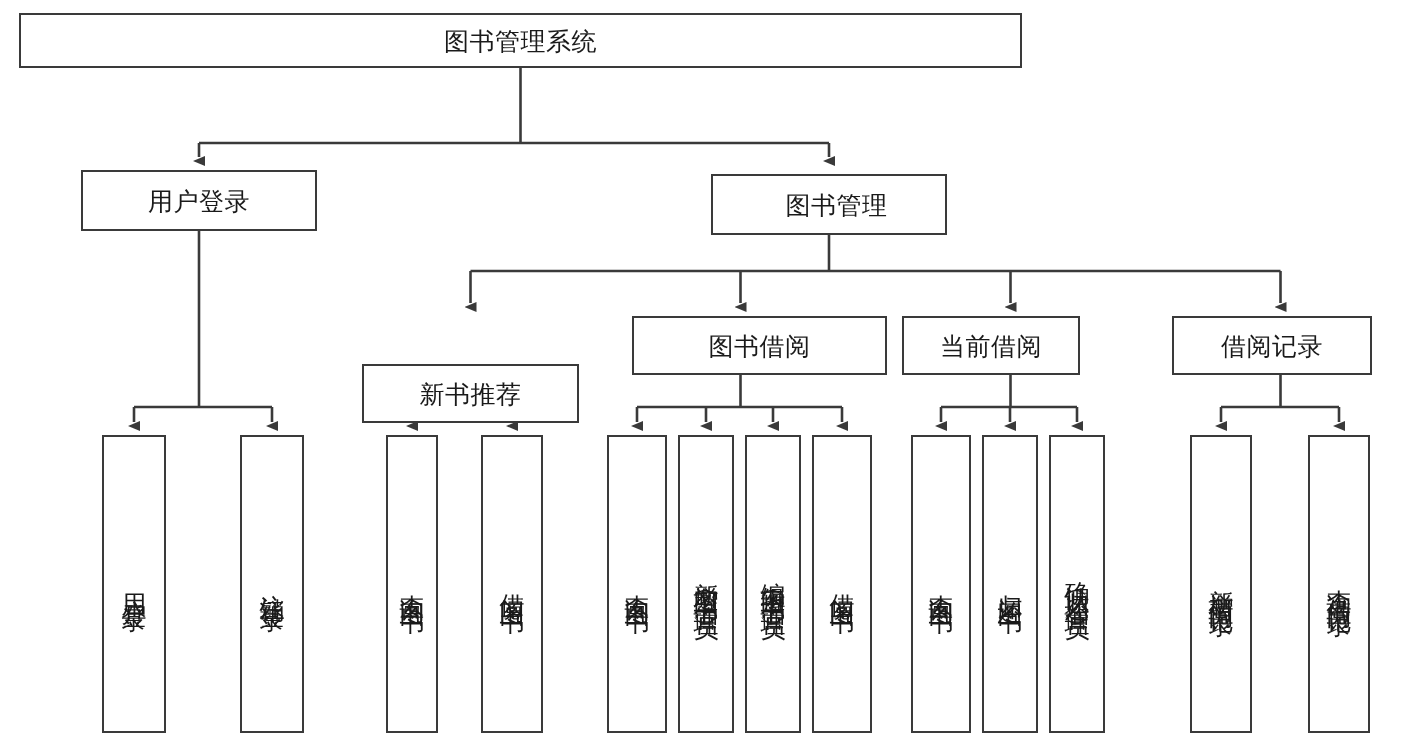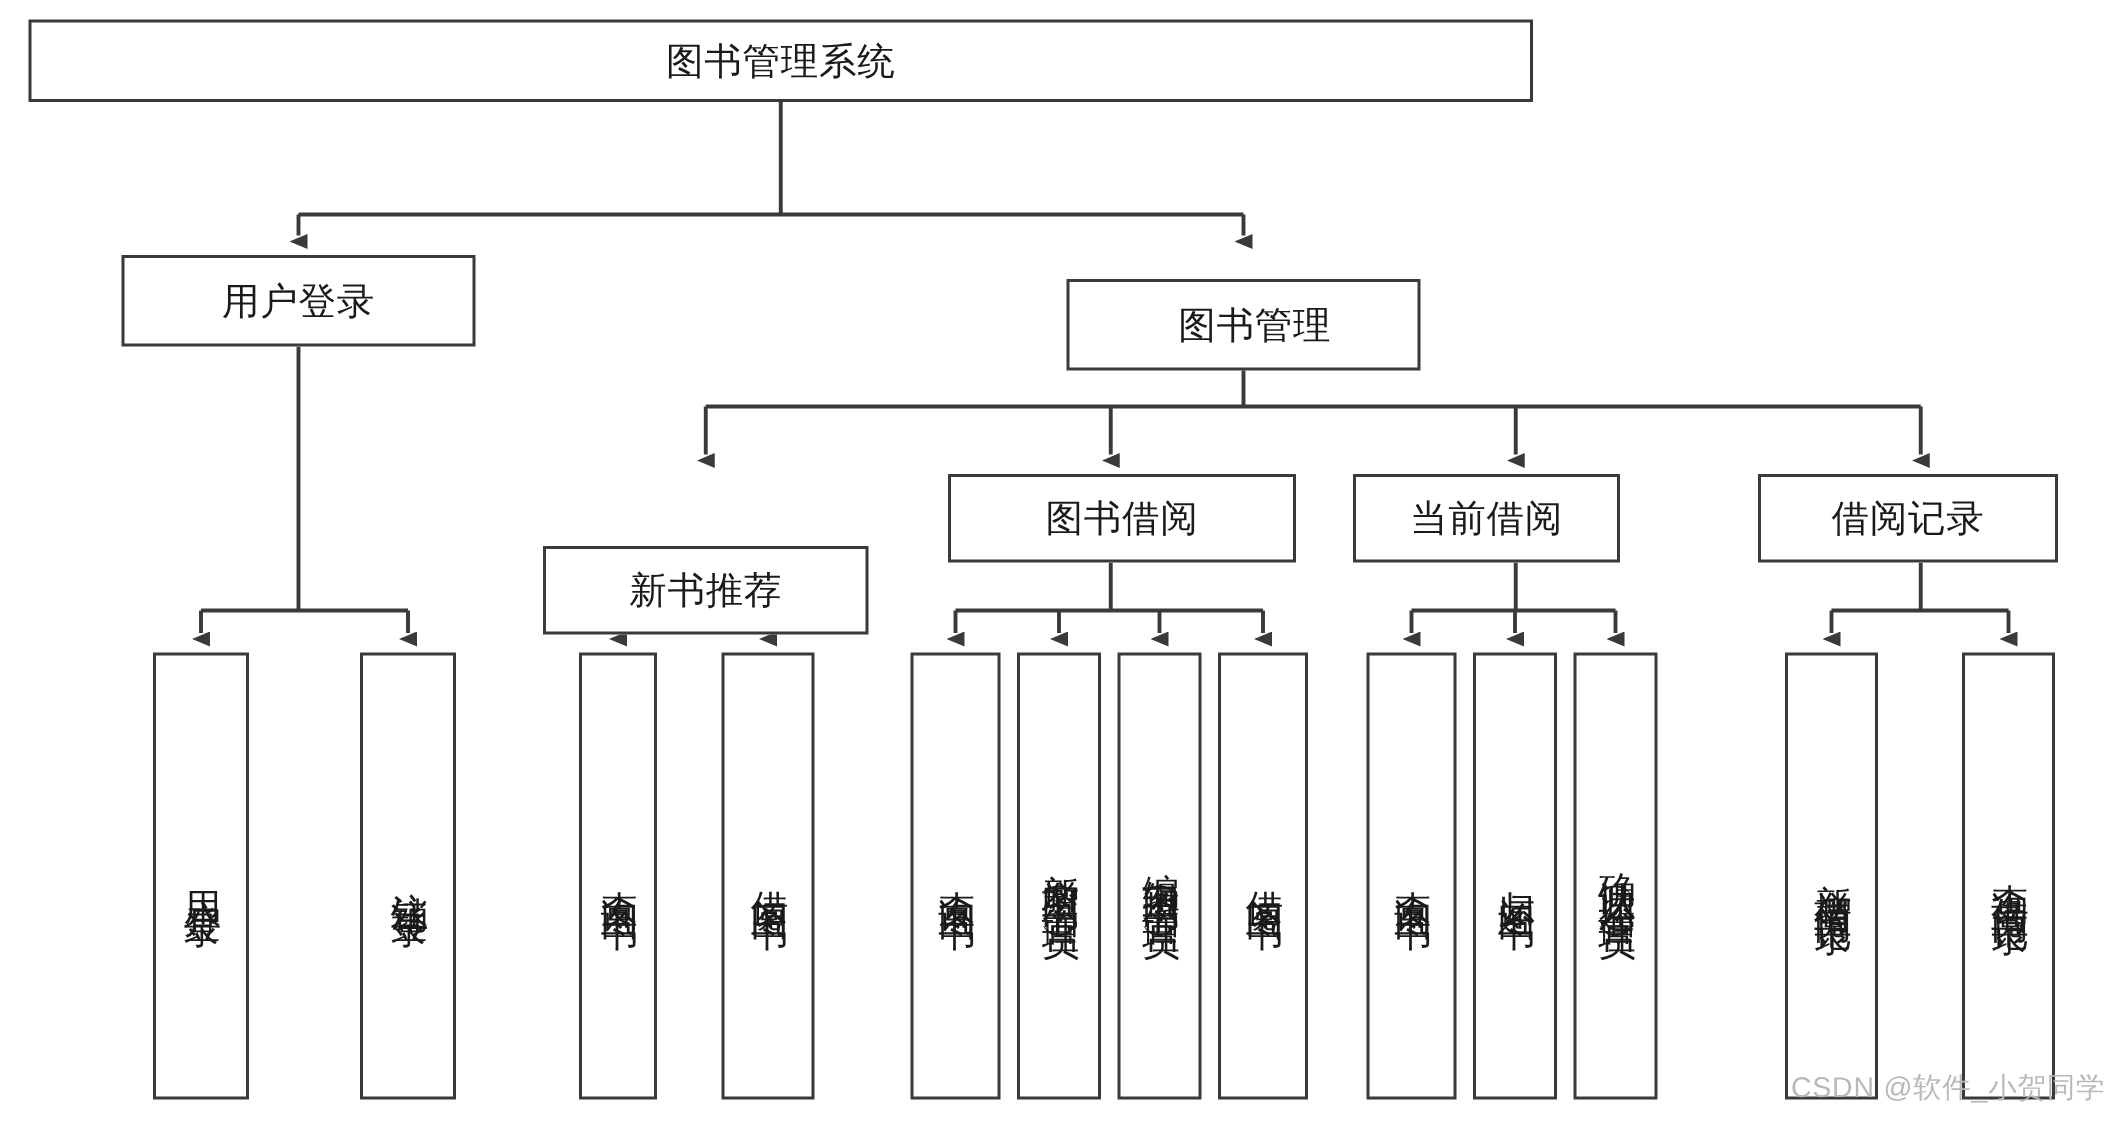--- a/index.html
+++ b/index.html
@@ -113,27 +113,27 @@
       </g>
   </svg>
 
   <div id="node-layer">
       <div class="node horiz" style="left: 19px; top: 13px; width: 1003px; height: 55px; border-color: rgb(58, 58, 58);">
         <span class="label" style="color: rgb(26, 26, 26);">图书管理系统</span>
       </div>
       <div class="node horiz" style="left: 81px; top: 170px; width: 236px; height: 61px; border-color: rgb(58, 58, 58);">
         <span class="label" style="color: rgb(26, 26, 26);">用户登录</span>
       </div>
-      <div class="node horiz" style="left: 711px; top: 186px; width: 236px; height: 61px; border-color: rgb(58, 58, 58); padding-left: 15px;">
+      <div class="node horiz" style="left: 711px; top: 174px; width: 236px; height: 61px; border-color: rgb(58, 58, 58); padding-left: 15px;">
         <span class="label" style="color: rgb(26, 26, 26);">图书管理</span>
       </div>
       <div class="node horiz" style="left: 362px; top: 316px; width: 217px; height: 59px; border-color: rgb(58, 58, 58); margin-top: 48px;">
         <span class="label" style="color: rgb(26, 26, 26);">新书推荐</span>
       </div>
-      <div class="node horiz" style="left: 632px; top: 316px; width: 232px; height: 59px; border-color: rgb(58, 58, 58);">
+      <div class="node horiz" style="left: 632px; top: 316px; width: 255px; height: 59px; border-color: rgb(58, 58, 58);">
         <span class="label" style="color: rgb(26, 26, 26);">图书借阅</span>
       </div>
       <div class="node horiz" style="left: 902px; top: 316px; width: 178px; height: 59px; border-color: rgb(58, 58, 58);">
         <span class="label" style="color: rgb(26, 26, 26);">当前借阅</span>
       </div>
       <div class="node horiz" style="left: 1172px; top: 316px; width: 200px; height: 59px; border-color: rgb(58, 58, 58);">
         <span class="label" style="color: rgb(26, 26, 26);">借阅记录</span>
       </div>
       <div class="node vert" style="left: 102px; top: 435px; width: 64px; height: 298px; border-color: rgb(58, 58, 58);">
         <span class="label" style="color: rgb(26, 26, 26);">用户登录</span>
@@ -169,15 +169,14 @@
         <span class="label" style="color: rgb(26, 26, 26);">确认归还（管理员）</span>
       </div>
       <div class="node vert" style="left: 1190px; top: 435px; width: 62px; height: 298px; border-color: rgb(58, 58, 58);">
         <span class="label" style="color: rgb(26, 26, 26);">新增借阅记录</span>
       </div>
       <div class="node vert" style="left: 1308px; top: 435px; width: 62px; height: 298px; border-color: rgb(58, 58, 58);">
         <span class="label" style="color: rgb(26, 26, 26);">查询借阅记录</span>
       </div>
     </div>
 
-  <div class="watermark" style="left: 1194px; top: 712px; color: rgb(185, 185, 185);">CSDN @软件_小贺同学</div>
 
 </div>
 
 </body></html>

